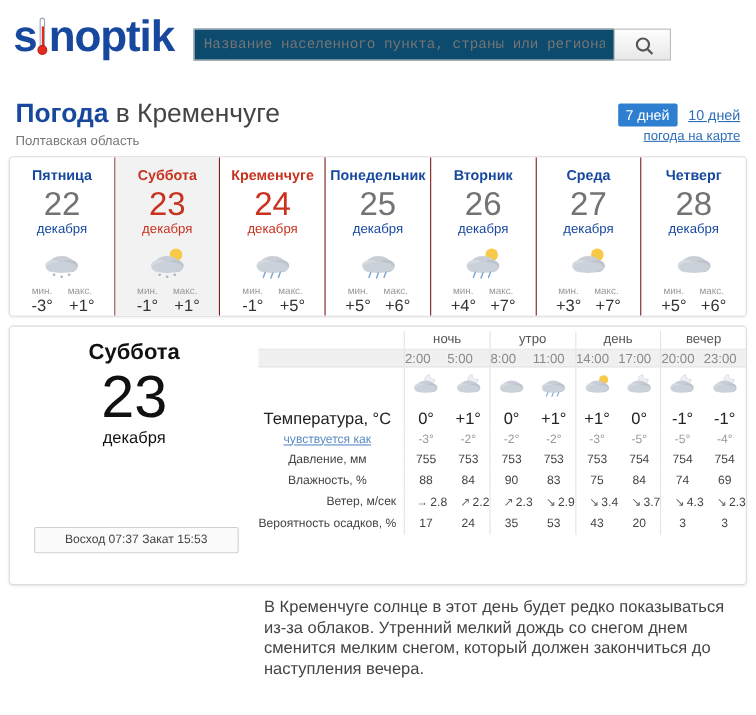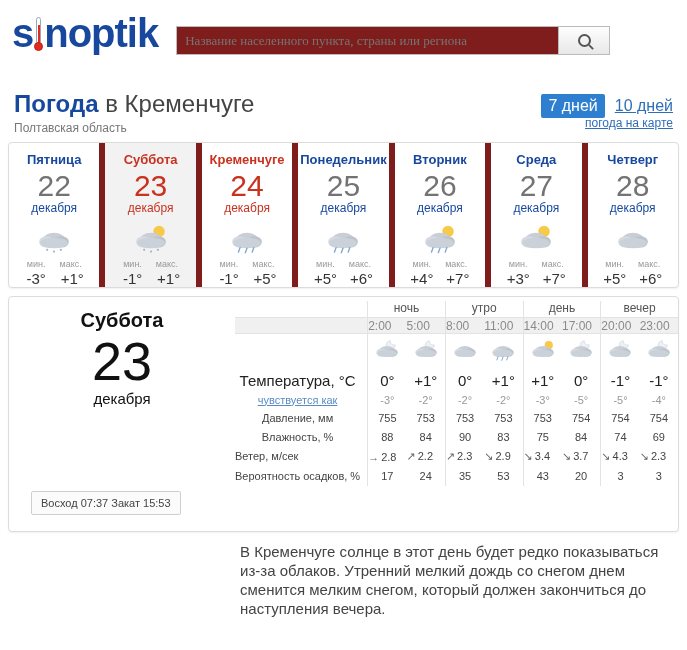--- a/index.html
+++ b/index.html
@@ -71,23 +71,23 @@
   }
   .search-row { display: flex; }
   .search-input {
     width: 382px;
     height: 29px;
     border: 1px solid #bbbbbb;
     border-right: none;
     padding: 0 8px;
     font-size: 13px;
     color: #9b9b9b;
-    background: #7f1d1d;
+    background: #0c4a6e;
     outline: none;
-    font-family: Liberation Serif, serif;
+    font-family: Liberation Mono, monospace;
   }
   .search-btn {
     width: 52px; height: 29px;
     border: 1px solid #bbbbbb;
     background: linear-gradient(#fefefe, #e8e8e8);
     cursor: pointer;
     display: flex; align-items: center; justify-content: center;
   }
   .mag {
     position: relative;
@@ -127,21 +127,21 @@
     font-size: 12px;
     color: #777;
     margin-top: 3px;
   }
   .days-switch {
     position: absolute;
     right: 14px;
     top: 12px;
     display: flex;
     align-items: center;
-    font-size: 16px;
+    font-size: 13px;
   }
   .tab-7 {
     background: #2f7fd0;
     color: #fff;
     padding: 3px 7px;
     border-radius: 2px;
     cursor: pointer;
   }
   .tab-10 {
     color: #2f6fb8;
@@ -165,21 +165,21 @@
     display: flex;
     border: 1px solid #dcdcdc;
     border-radius: 4px;
     background: #fff;
     box-shadow: 0 1px 2px rgba(0,0,0,0.06);
     overflow: hidden;
     height: 146px;
   }
   .day {
     flex: 1;
-    border-right: 6px solid #7f1d1d;
+    border-right: 1px solid #7f1d1d;
     text-align: center;
     padding-top: 9px;
     position: relative;
     cursor: pointer;
   }
   .day:last-child { border-right: none; }
   .day.active { background: #f2f2f2; }
   .day .dow {
     font-size: 13px;
     color: #17489e;
@@ -249,26 +249,26 @@
     color: #111;
     font-weight: normal;
   }
   .detail-left .mon {
     font-size: 15px;
     color: #111;
   }
   .sun-box {
     position: absolute;
     left: 22px;
-    bottom: 16px;
+    bottom: 28px;
     border: 1px solid #cfcfcf;
     background: #fbfbfb;
     font-size: 11px;
     color: #444;
-    padding: 5px 9px;
+    padding: 5px 27px;
     border-radius: 2px;
     white-space: nowrap;
   }
 
   .detail-right {
     flex: 1;
     padding-top: 4px;
     position: relative;
   }
   table.grid {
@@ -318,21 +318,21 @@
     color: #999;
     height: 17px;
   }
   .num-row td {
     text-align: center;
     font-size: 11px;
     color: #444;
     height: 19px;
   }
   .wind-row td {
-    text-align: left;
+    text-align: right;
     font-size: 11px;
     color: #444;
     height: 20px;
   }
   .arrow { color: #666; margin-right: 2px; font-size: 11px; }
   .sep-col { border-left: 1px solid #e3e3e3; }
 
   .descr {
     margin: 10px 8px 0 240px;
     font-size: 15px;

